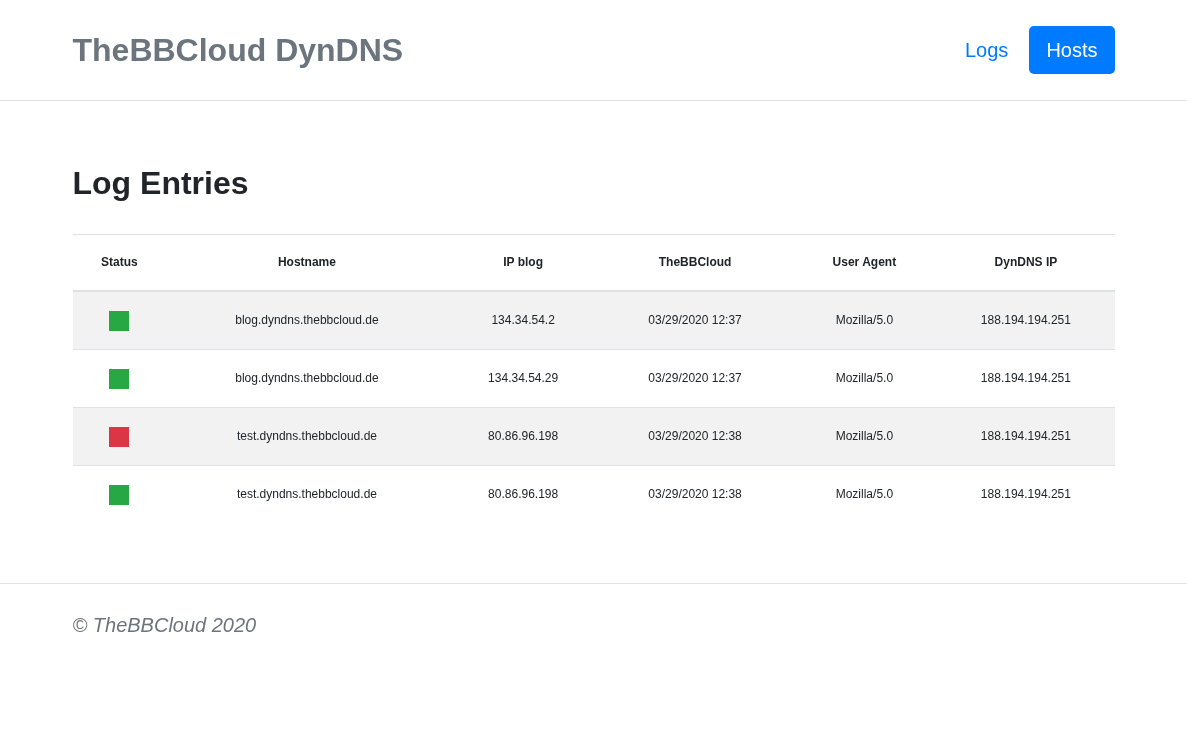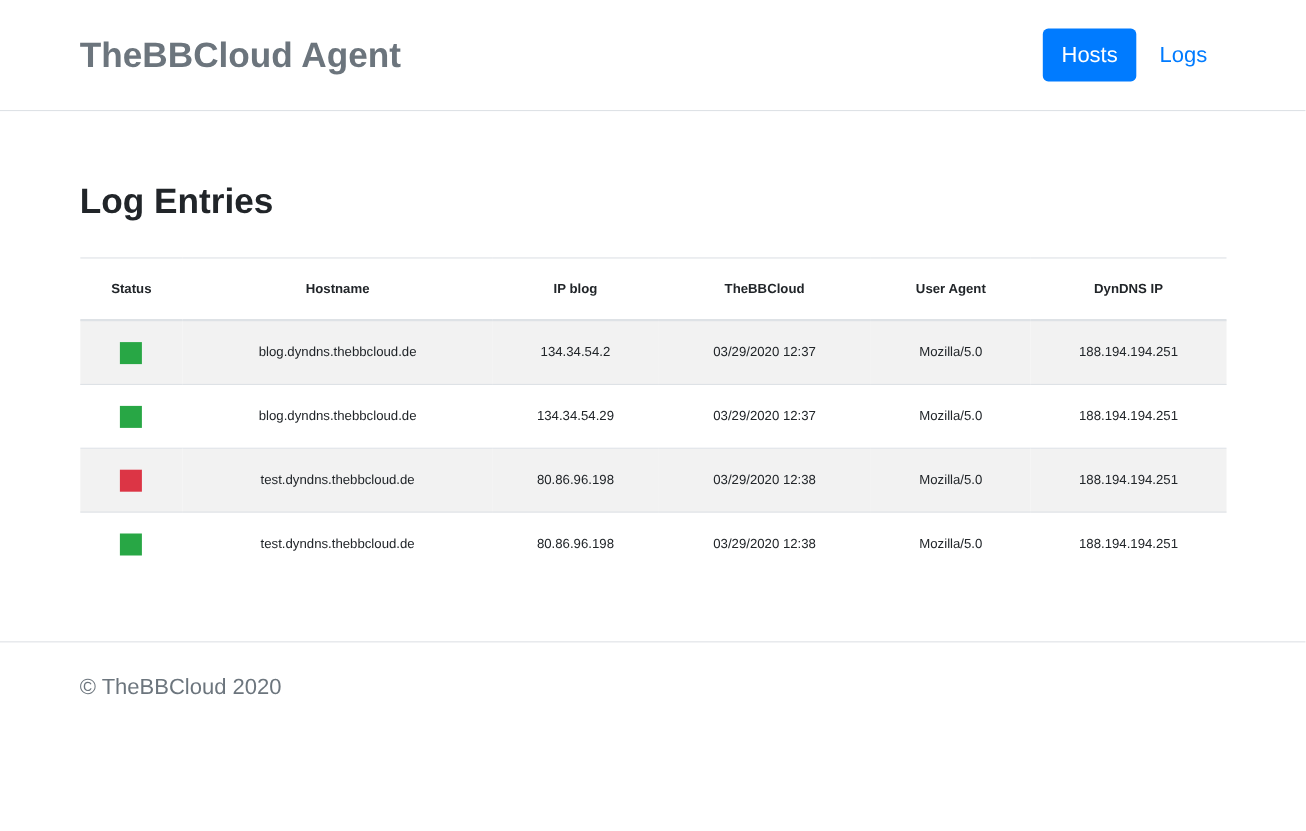--- a/index.html
+++ b/index.html
@@ -90,32 +90,32 @@
     display: inline-block;
     width: 20px;
     height: 20px;
     vertical-align: middle;
   }
   .status-success { background: var(--success); }
   .status-danger  { background: var(--danger); }
 
   
   .site-footer { margin-top: 60px; border-top: 1px solid var(--border); }
-  .site-footer .container { padding: 30px 0 70px 0; }
+  .site-footer .container { padding: 30px 0 70px 0; font-style: italic; }
   .copyright { color: var(--muted); font-size: 20px; margin: 0; }
 </style>
 </head>
 <body>
 
 <header class="site-header">
   <div class="container">
-    <h1 class="brand">TheBBCloud Agent</h1>
+    <h1 class="brand">TheBBCloud DynDNS</h1>
     <nav class="nav">
+      <a class="nav-link">Logs</a>
       <a class="nav-link active">Hosts</a>
-      <a class="nav-link">Logs</a>
     </nav>
   </div>
 </header>
 
 <main class="container">
   <h2 class="page-title">Log Entries</h2>
 
   <table>
     <thead>
       <tr>

